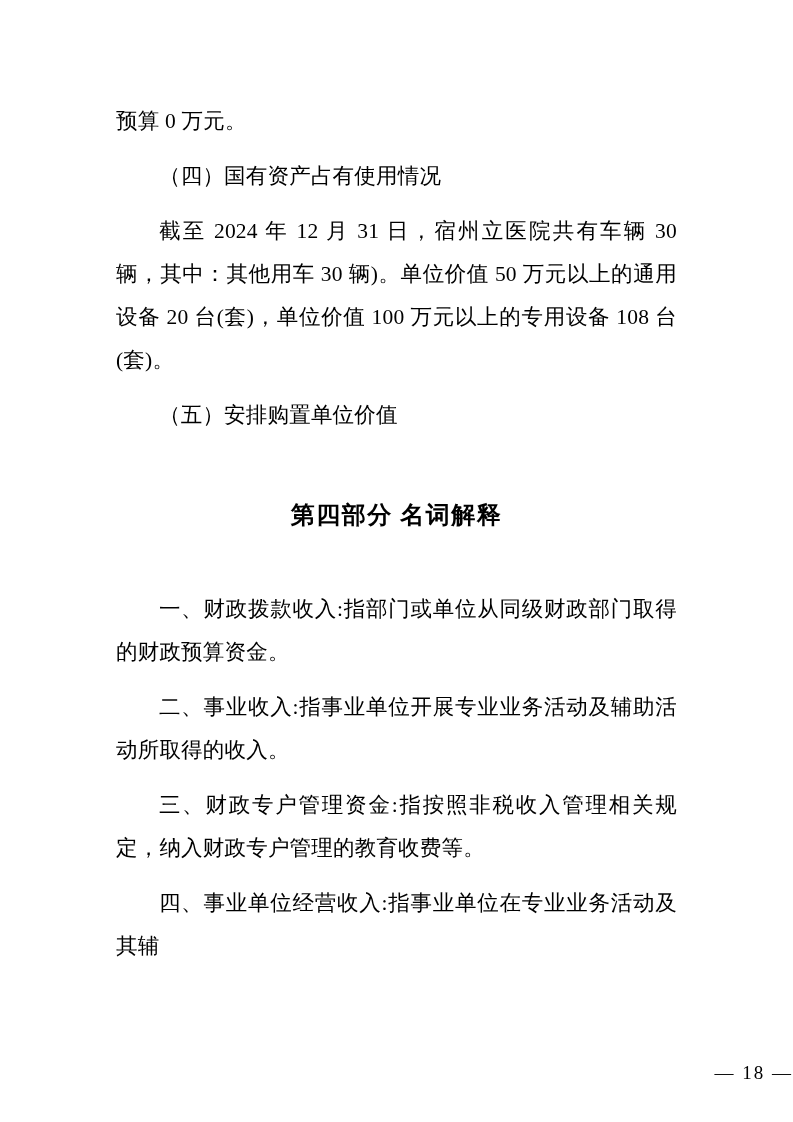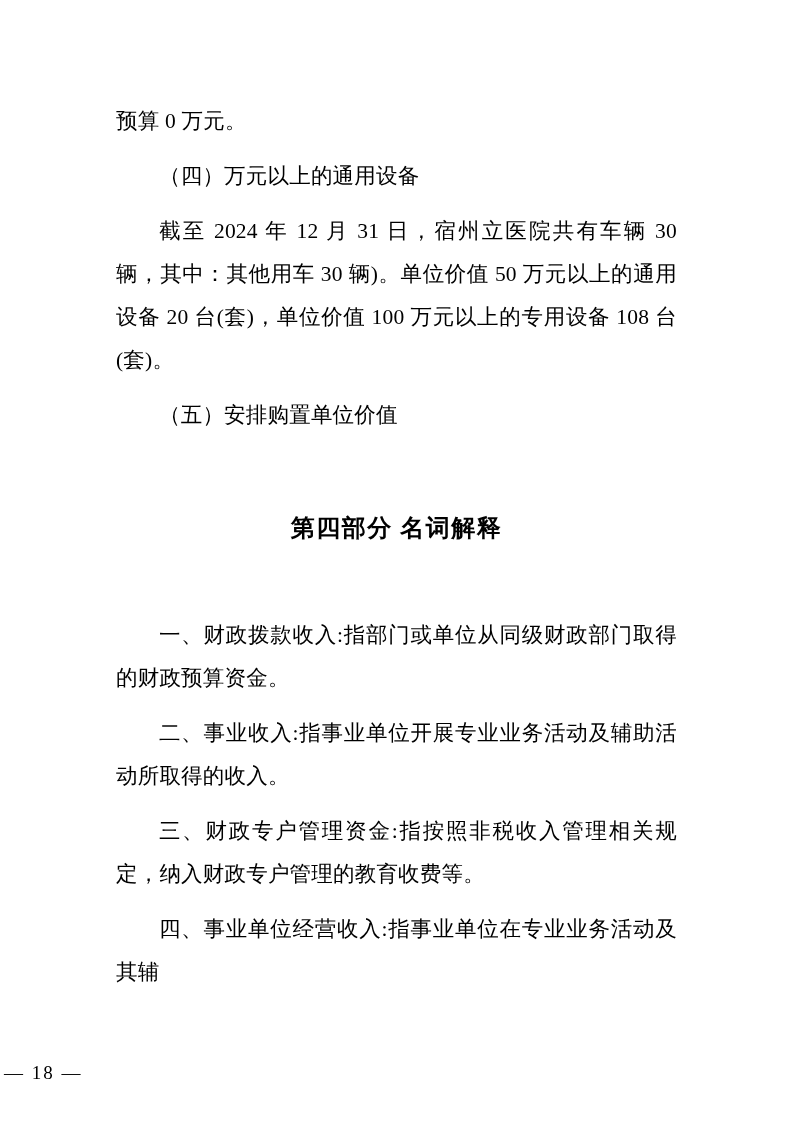--- a/index.html
+++ b/index.html
@@ -32,52 +32,52 @@
     word-break: break-all;
   }
   .indent {
     text-indent: 2em;
   }
   .section-title {
     font-size: 24px;
     line-height: 43px;
     text-align: center;
     font-weight: bold;
-    margin: 16px;
+    margin: 3px;
     letter-spacing: 1.5px;
   }
   .spacer-lg {
     height: 42px;
   }
   .spacer-md {
     height: 36px;
   }
   .footer {
     position: absolute;
     left: 4px;
     right: 0;
     bottom: 38px;
-    text-align: left;
+    text-align: right;
     font-size: 19px;
     letter-spacing: 2px;
     color: #000;
   }
   .footer-inner {
     display: inline-block;
     padding-left: 0px;
   }
 </style>
 </head>
 <body>
 
 <div class="page">
 
   <p class="para">预算 0 万元。</p>
 
-  <p class="para indent">（四）万元以上的通用设备</p>
+  <p class="para indent">（四）国有资产占有使用情况</p>
 
   <p class="para indent">截至 2024 年 12 月 31 日，宿州立医院共有车辆 30 辆，其中：其他用车 30 辆)。单位价值 50 万元以上的通用设备 20 台(套)，单位价值 100 万元以上的专用设备 108 台(套)。</p>
 
 
   <p class="para indent">（五）安排购置单位价值</p>
 
 
   <div class="spacer-lg"></div>
 
   <h2 class="section-title">第四部分  名词解释</h2>

